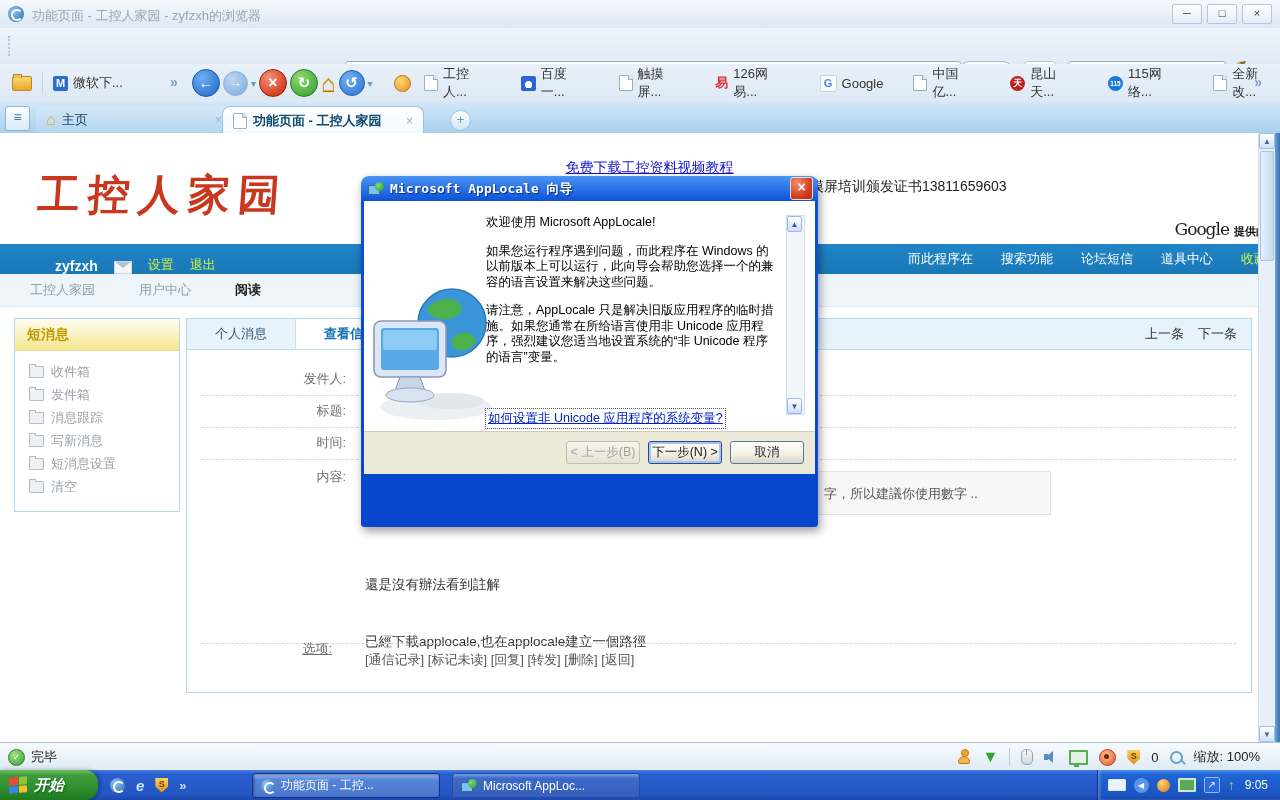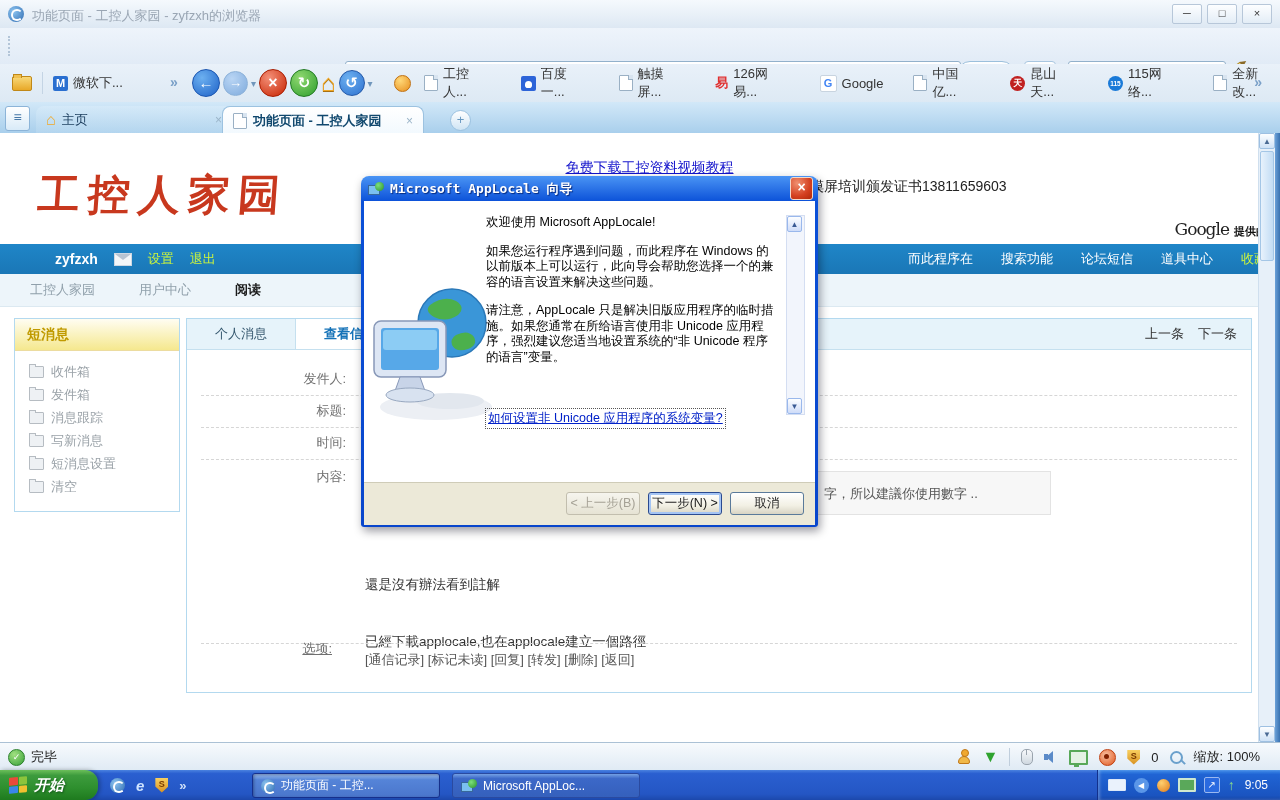--- a/index.html
+++ b/index.html
@@ -100,21 +100,21 @@
   .win-edge{position:absolute;top:133px;right:0;width:5px;height:609px;background:linear-gradient(90deg,#6aa0d8,#3a72b0);}
   .top-link{position:absolute;left:0;right:24px;top:26px;text-align:center;color:#1414cc;
     text-decoration:underline;font-size:14px;}
   .cert-text{position:absolute;left:810px;top:45px;font-size:14px;color:#222;}
   .site-logo{position:absolute;left:38px;top:34px;font-family:"DejaVu Serif","Liberation Serif",serif;
     font-weight:bold;font-size:42px;color:#c8381e;letter-spacing:8px;transform:skewX(-4deg);}
   .ad-credit{position:absolute;right:34px;top:86px;display:flex;align-items:baseline;gap:5px;}
   .ad-g{font-family:"DejaVu Serif",serif;font-size:17px;color:#222;letter-spacing:-1px;}
   .ad-t{font-size:11px;color:#111;font-weight:bold;}
   .usernav{position:absolute;left:0;right:0;top:111px;height:30px;background:linear-gradient(#1f86c8,#1a77b6);}
-  .usernav-left{position:absolute;left:55px;top:0;height:30px;display:flex;align-items:center;gap:16px;font-size:14px;}
+  .usernav-left{position:absolute;left:55px;top:0;height:30px;display:flex;align-items:flex-end;gap:16px;font-size:14px;}
   .uname{color:#fff;font-weight:bold;}
   .env{width:16px;height:11px;background:#f4f6f8;border:1px solid #cfd8e2;position:relative;}
   .env::before{content:"";position:absolute;left:0;top:0;border-left:8px solid transparent;border-right:8px solid transparent;
     border-top:6px solid #b8c4d2;}
   .greenlink{color:#cdf53c;font-size:13px;}
   .usernav-right{position:absolute;right:30px;top:0;height:30px;display:flex;align-items:center;gap:28px;font-size:13px;color:#fff;}
   .usernav-right span:last-child{color:#cdf53c;}
   .sitenav{position:absolute;left:0;right:0;top:141px;height:32px;background:#edf5fa;border-bottom:1px solid #dce9f1;
     display:flex;align-items:center;padding-left:30px;gap:44px;font-size:13px;color:#90a0ab;}
   .sitenav .cur{color:#1a1a1a;font-weight:bold;}
@@ -158,21 +158,21 @@
   .dlg-title{height:25px;display:flex;align-items:center;gap:6px;padding:0 2px 0 4px;color:#fff;
     font-family:"DejaVu Sans Mono","Liberation Mono",monospace;font-weight:bold;font-size:13px;
     text-shadow:1px 1px 1px #042a80;}
   .miniapp{width:16px;height:14px;position:relative;flex:none;}
   .miniapp::before{content:"";position:absolute;left:0;top:3px;width:10px;height:8px;background:#7ac0f0;border:1px solid #38689a;}
   .miniapp::after{content:"";position:absolute;right:0;top:0;width:9px;height:9px;border-radius:50%;
     background:radial-gradient(circle at 35% 35%,#7ce07c,#289028);}
   .dlg-close{margin-left:auto;width:21px;height:21px;border-radius:3px;border:1px solid #f4d8c8;
     background:radial-gradient(circle at 30% 25%,#f09070,#d44020 60%,#b02808);color:#fff;font-weight:bold;
     text-align:center;line-height:19px;font-size:14px;font-family:"Liberation Sans",sans-serif;text-shadow:none;}
-  .dlg-body{position:relative;height:281px;background:#fff;overflow:hidden;padding-left:12px;}
+  .dlg-body{position:relative;height:230px;background:#fff;overflow:hidden;padding-left:12px;}
   .dlg-text{position:absolute;left:122px;top:14px;width:288px;font-size:12.5px;line-height:15.5px;color:#000;}
   .dlg-text div{margin-bottom:13px;}
   .dlg-link{position:absolute;left:122px;top:208px;font-size:12.5px;color:#0020c8;text-decoration:underline;
     outline:1px dotted #555;padding:1px 2px;}
   .dlg-scroll{position:absolute;right:10px;top:14px;width:17px;height:198px;background:#f2f5fc;border:1px solid #d4def2;}
   .ds-btn{position:absolute;left:0;width:15px;height:16px;background:linear-gradient(#fdfeff,#cfdcf8);
     border:1px solid #9ab8ec;border-radius:2px;color:#3a5a94;font-size:8px;text-align:center;line-height:15px;box-sizing:border-box;}
   .ds-up{top:0;}
   .ds-down{bottom:0;}
   .dlg-buttons{position:relative;height:42px;background:#ece9d8;border-top:1px solid #cfccb8;}

